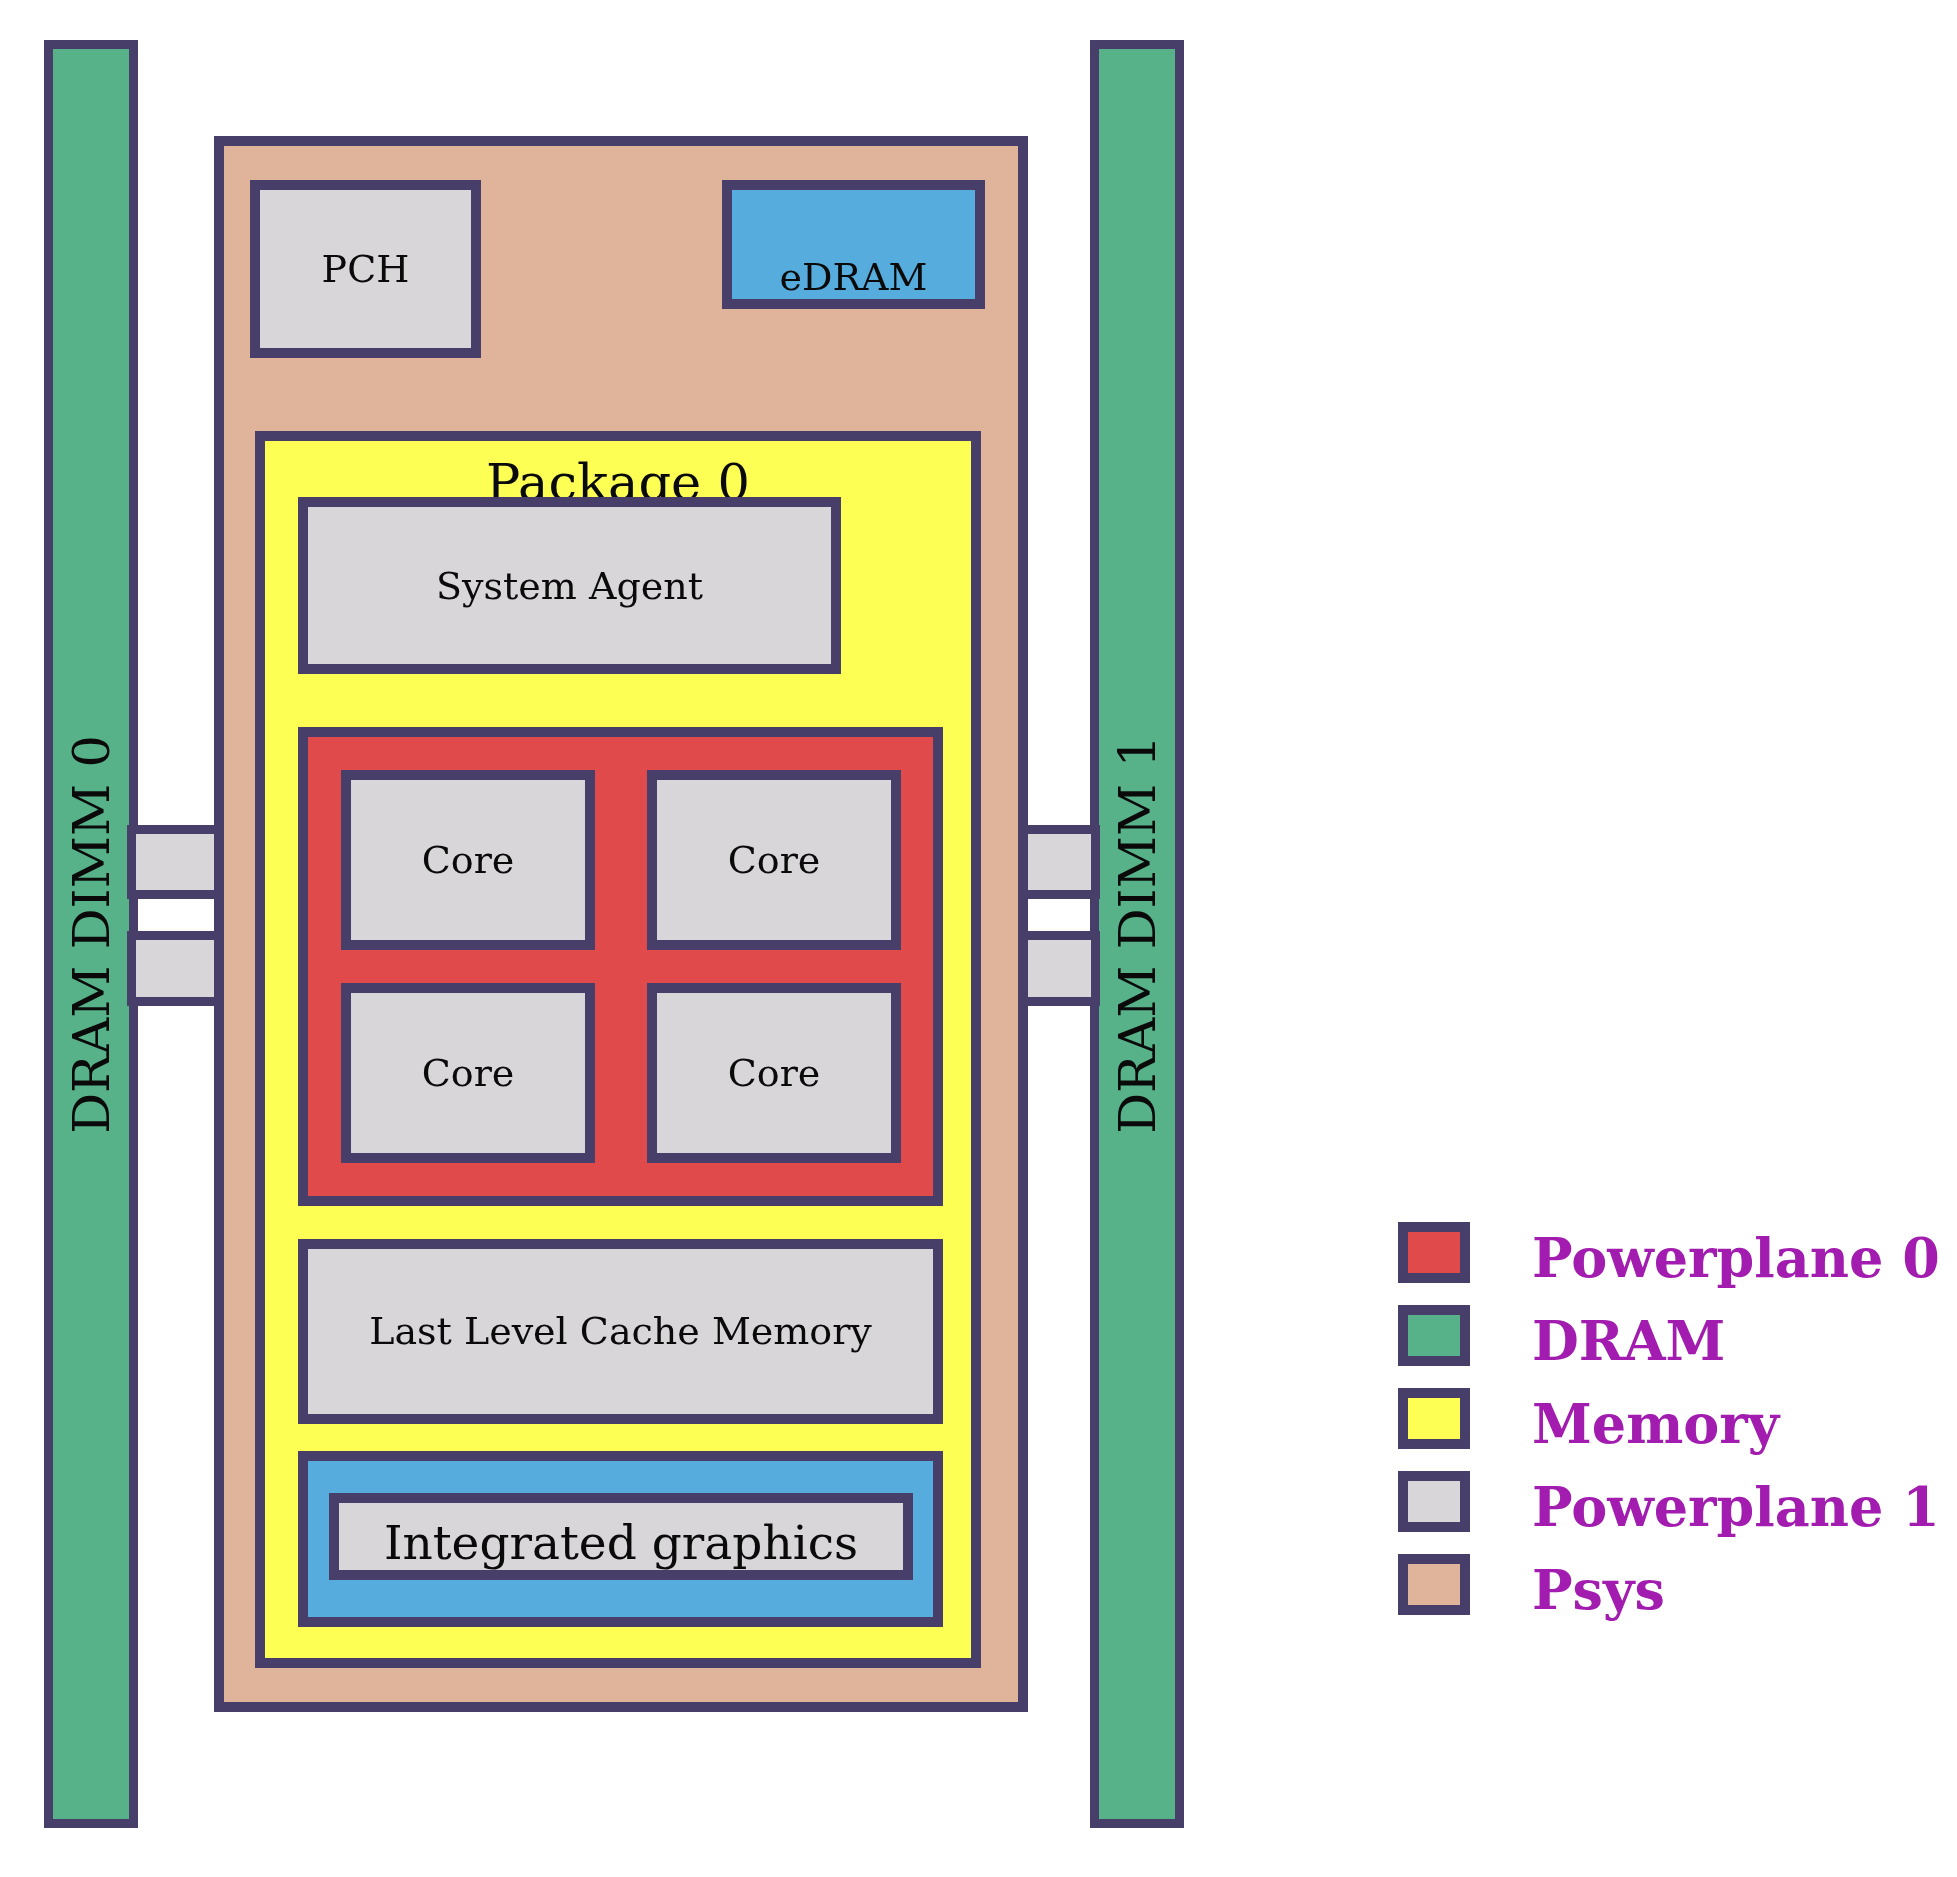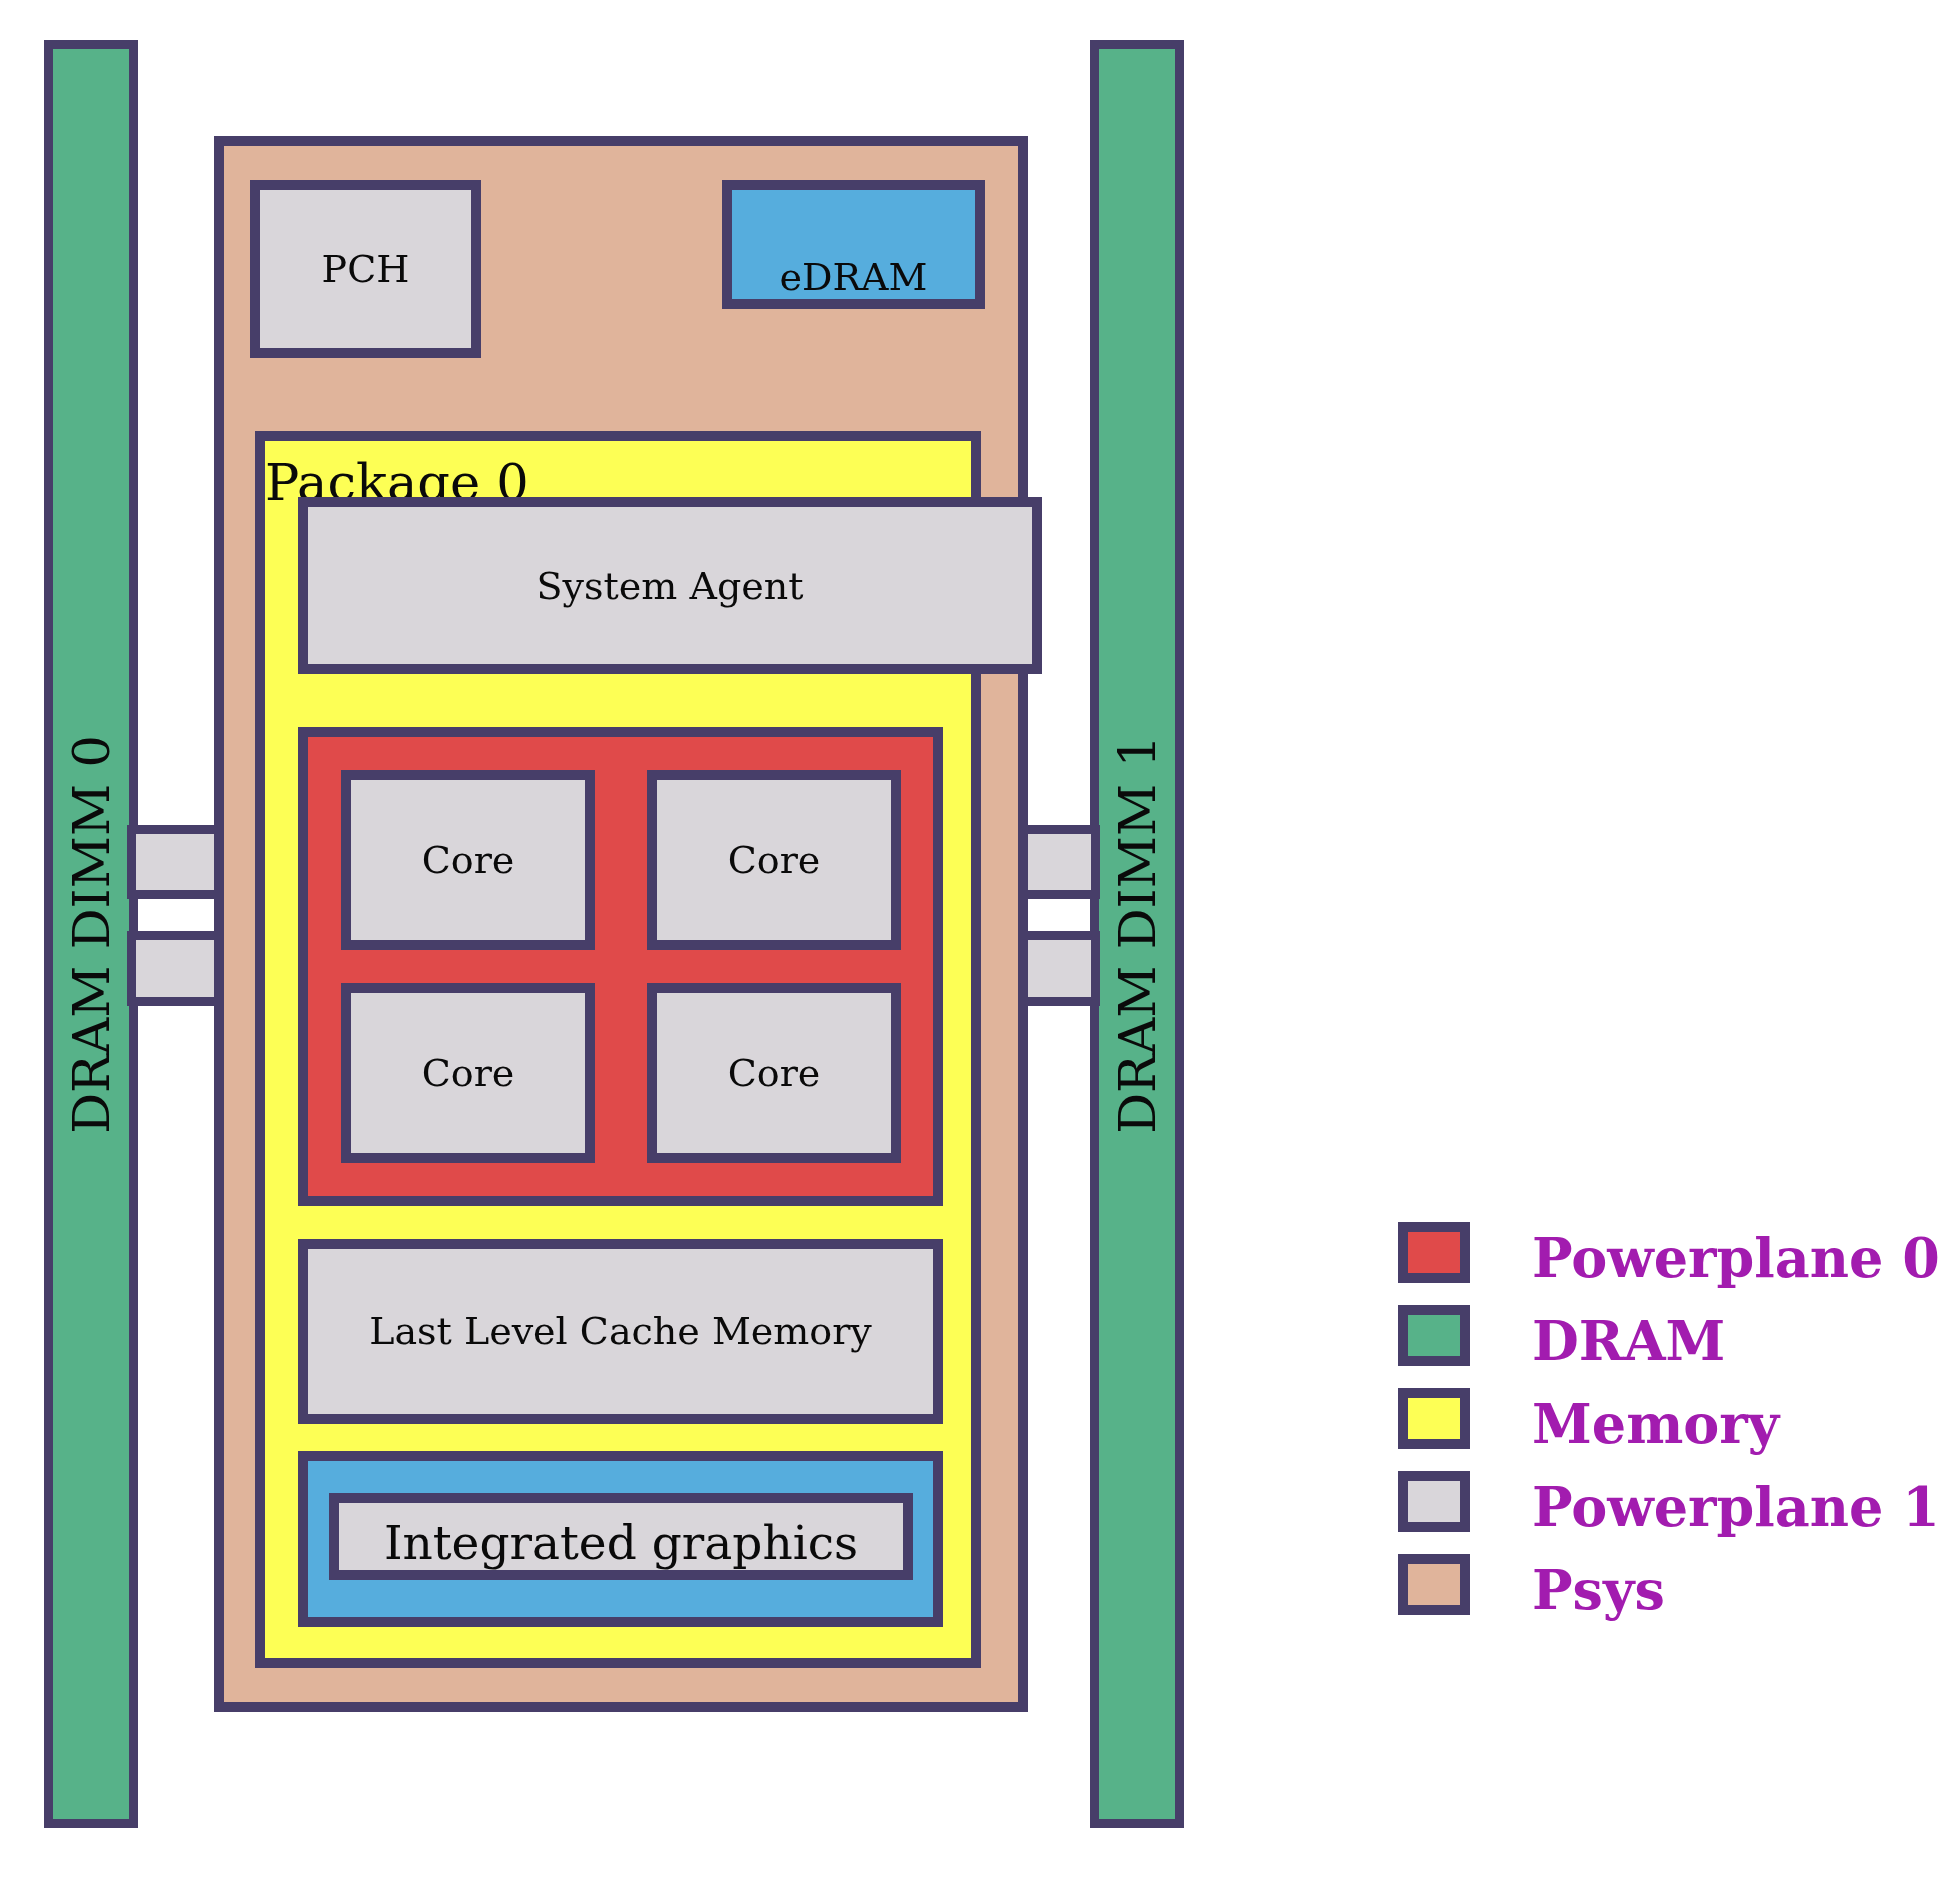--- a/index.html
+++ b/index.html
@@ -29,21 +29,21 @@
   .fill-gray{background:#D9D6DA;}
   .fill-red{background:#E04A4A;}
   .fill-blue{background:#56ADDD;}
   .centerbox{
     display:flex;align-items:center;justify-content:center;
     text-align:center;
     font-size:38px;
   }
   .pkg-title{
     position:absolute;left:0;top:12px;width:100%;
-    font-size:51px;
+    text-align:center;font-size:51px;
   }
   .llc-text{line-height:1.25;}
   .connector{
     background:#D9D6DA;
     border:9.3px solid #473E69;
   }
   .legend-row{
     position:absolute;
     display:flex;align-items:center;
   }
@@ -88,21 +88,21 @@
   </div>
 
   <div class="abs bordered fill-blue centerbox" style="left:722px;top:180px;width:263px;height:129px;align-items:flex-end;">
     <span>eDRAM</span>
   </div>
 
   <div class="abs bordered fill-yellow" style="left:255px;top:431px;width:726px;height:1237px;">
     <div class="pkg-title">Package 0</div>
   </div>
 
-  <div class="abs bordered fill-gray centerbox" style="left:298px;top:497px;width:744px;height:177px;">
+  <div class="abs bordered fill-gray centerbox" style="left:298px;top:497px;width:543px;height:177px;">
     <span>System Agent</span>
   </div>
 
   <div class="abs bordered fill-red" style="left:298px;top:727px;width:645px;height:479px;"></div>
 
   <div class="abs bordered fill-gray centerbox" style="left:341px;top:770px;width:254px;height:180px;">
     <span>Core</span>
   </div>
   <div class="abs bordered fill-gray centerbox" style="left:647px;top:770px;width:254px;height:180px;">
     <span>Core</span>

